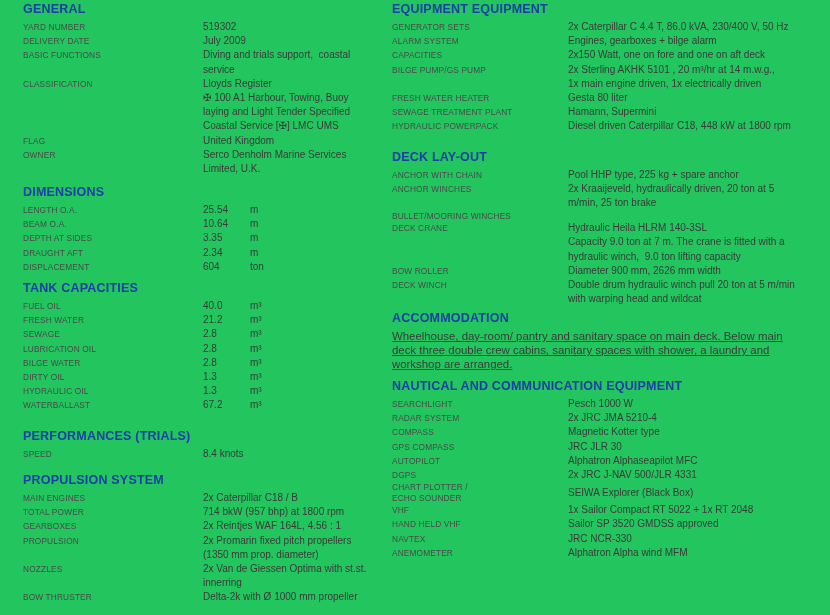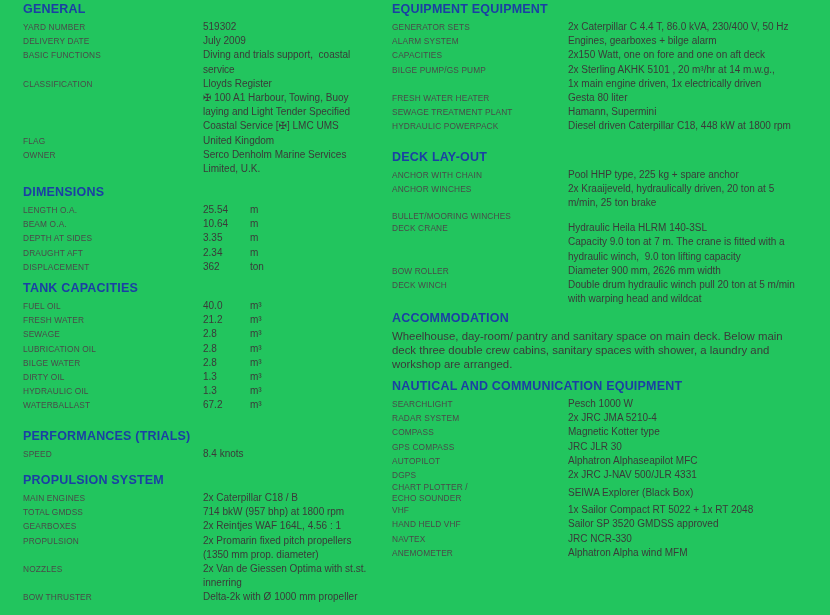--- a/index.html
+++ b/index.html
@@ -39,20 +39,21 @@
     white-space:pre-wrap;
   }
   .num{display:inline-block;width:42px;}
   .unit{padding-left:5px;}
   .para{
     font-size:11.4px;
     color:var(--value,#3b3a39);
     line-height:14.2px;
     white-space:pre-wrap;
     margin-top:2px;
+    text-decoration:underline;
   }
 </style>
 </head>
 <body>
 
 <div class="page">
 
   <div class="section col-left" style="top:2px">
     <div class="sec-title">GENERAL</div>
     <div class="row">
@@ -99,21 +100,21 @@
     <div class="row">
       <div class="lbl">DEPTH AT SIDES</div>
       <div class="val"><span class="num">3.35</span><span class="unit">m</span></div>
     </div>
     <div class="row">
       <div class="lbl">DRAUGHT AFT</div>
       <div class="val"><span class="num">2.34</span><span class="unit">m</span></div>
     </div>
     <div class="row">
       <div class="lbl">DISPLACEMENT</div>
-      <div class="val"><span class="num">362</span><span class="unit">ton</span></div>
+      <div class="val"><span class="num">604</span><span class="unit">ton</span></div>
     </div>
   </div>
 
   <div class="section col-left" style="top:281px">
     <div class="sec-title">TANK CAPACITIES</div>
     <div class="row">
       <div class="lbl">FUEL OIL</div>
       <div class="val"><span class="num">40.0</span><span class="unit">m³</span></div>
     </div>
     <div class="row">
@@ -154,21 +155,21 @@
     </div>
   </div>
 
   <div class="section col-left" style="top:473px">
     <div class="sec-title">PROPULSION SYSTEM</div>
     <div class="row">
       <div class="lbl">MAIN ENGINES</div>
       <div class="val">2x Caterpillar C18 / B</div>
     </div>
     <div class="row">
-      <div class="lbl">TOTAL GMDSS</div>
+      <div class="lbl">TOTAL POWER</div>
       <div class="val">714 bkW (957 bhp) at 1800 rpm</div>
     </div>
     <div class="row">
       <div class="lbl">GEARBOXES</div>
       <div class="val">2x Reintjes WAF 164L, 4.56 : 1</div>
     </div>
     <div class="row">
       <div class="lbl">PROPULSION</div>
       <div class="val">2x Promarin fixed pitch propellers
 (1350 mm prop. diameter)</div>

